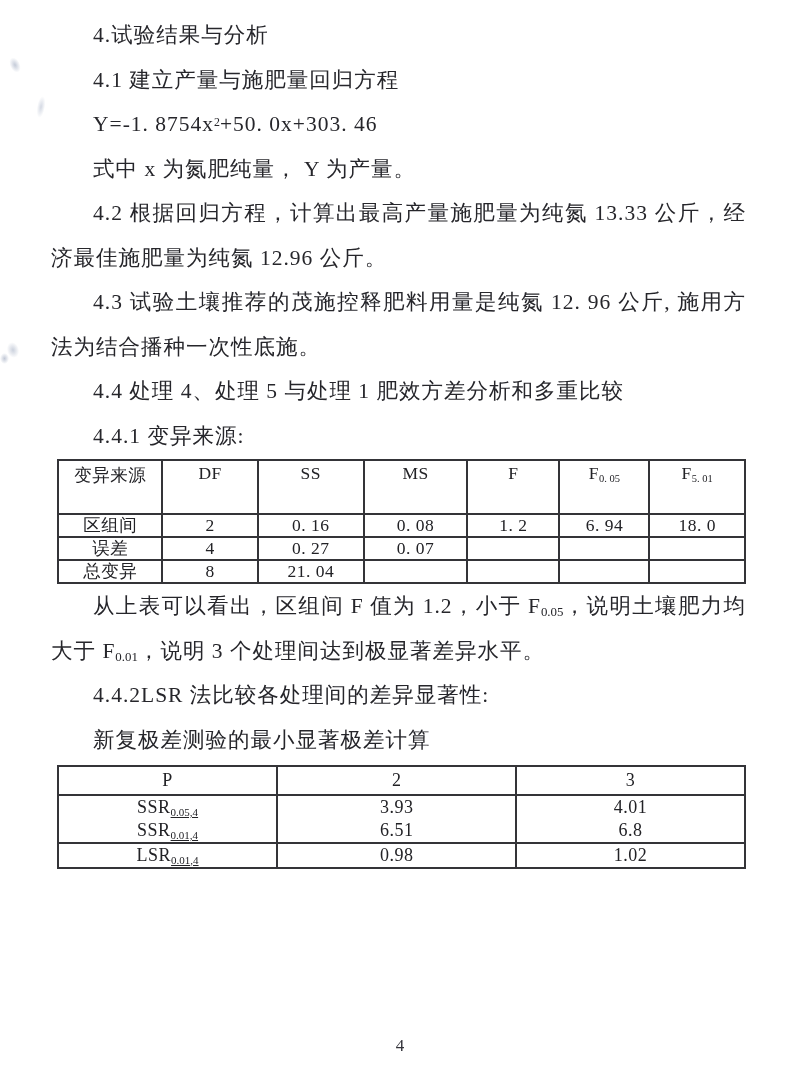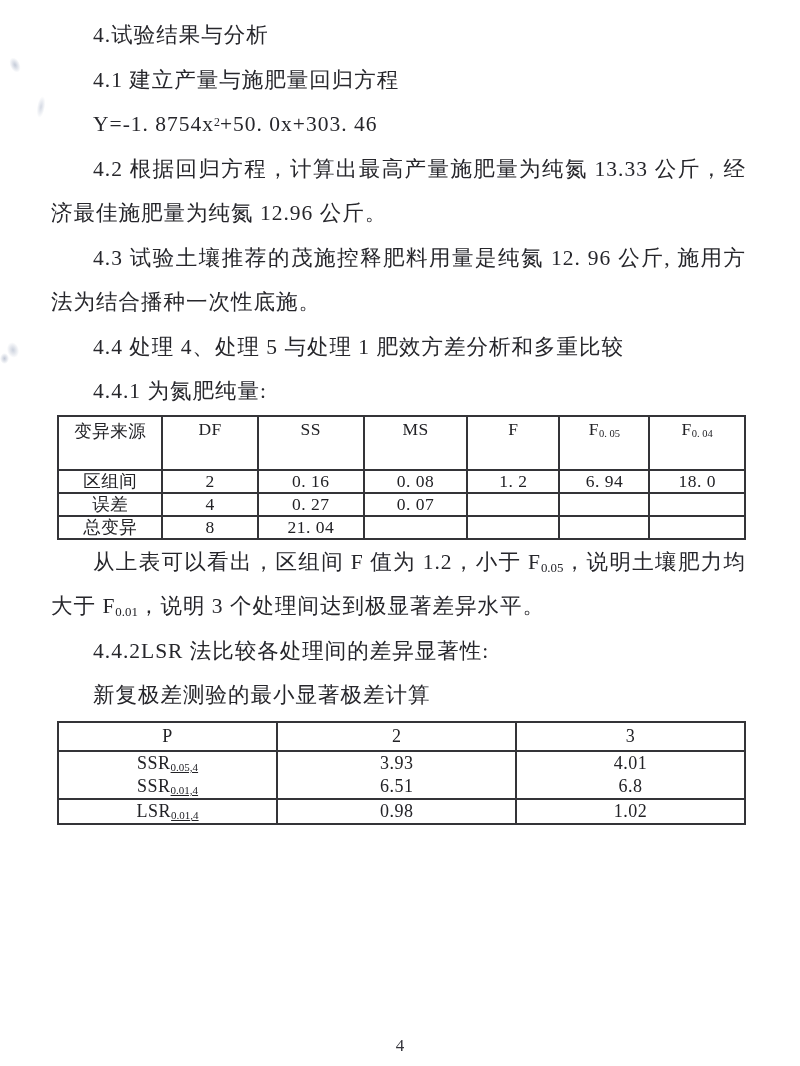--- a/index.html
+++ b/index.html
@@ -89,46 +89,47 @@
   <div class="smudge sm-a"></div>
   <div class="smudge sm-b"></div>
   <div class="smudge sm-c"></div>
   <div class="smudge sm-d"></div>
 
   <div class="content">
 
     <div class="line ind">4.试验结果与分析</div>
     <div class="line ind">4.1 建立产量与施肥量回归方程</div>
     <div class="line ind">Y=-1. 8754x<sup>2</sup>+50. 0x+303. 46</div>
+    <div class="line ind">式中 x 为氮肥纯量， Y 为产量。</div>
     <div class="line ind just">4.2 根据回归方程，计算出最高产量施肥量为纯氮 13.33 公斤，经</div>
     <div class="line">济最佳施肥量为纯氮 12.96 公斤。</div>
     <div class="line ind just">4.3 试验土壤推荐的茂施控释肥料用量是纯氮 12. 96 公斤, 施用方</div>
     <div class="line">法为结合播种一次性底施。</div>
     <div class="line ind">4.4 处理 4、处理 5 与处理 1 肥效方差分析和多重比较</div>
-    <div class="line ind">4.4.1 为氮肥纯量:</div>
+    <div class="line ind">4.4.1 变异来源:</div>
 
     <table class="tbl anova">
       <colgroup>
         <col style="width:15.2%">
           <col style="width:13.9%">
           <col style="width:15.4%">
         <col style="width:15.1%">
           <col style="width:13.4%">
           <col style="width:13.1%">
           <col style="width:13.9%">
       </colgroup>
       <thead>
         <tr>
           <td>变异来源</td>
           <td>DF</td>
           <td>SS</td>
           <td>MS</td>
           <td>F</td>
           <td>F<sub>0. 05</sub></td>
-          <td>F<sub>0. 04</sub></td>
+          <td>F<sub>5. 01</sub></td>
         </tr>
       </thead>
       <tbody>
         <tr>
           <td>区组间</td>
           <td>2</td>
           <td>0. 16</td>
           <td>0. 08</td>
           <td>1. 2</td>
           <td>6. 94</td>

